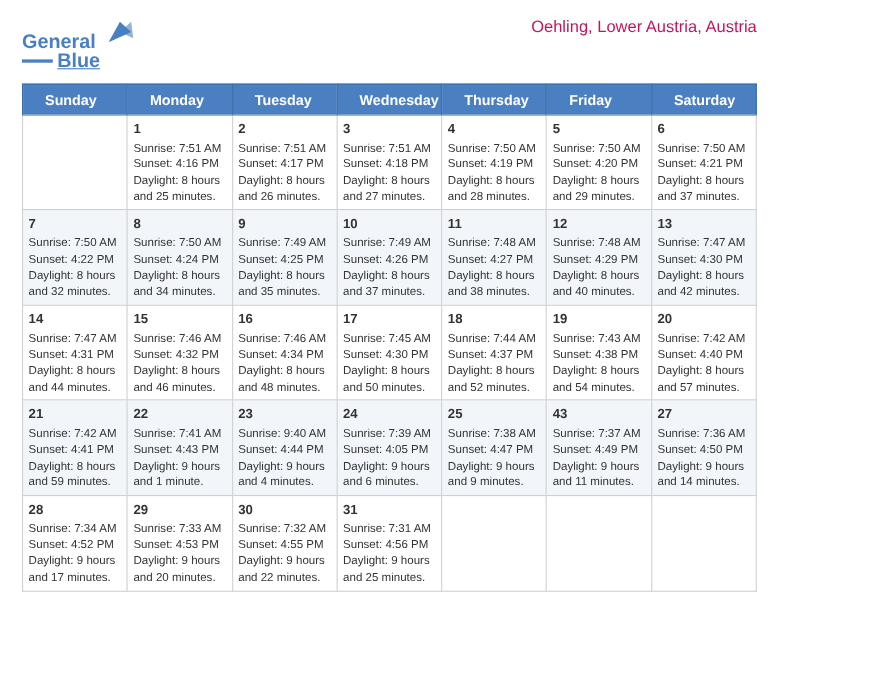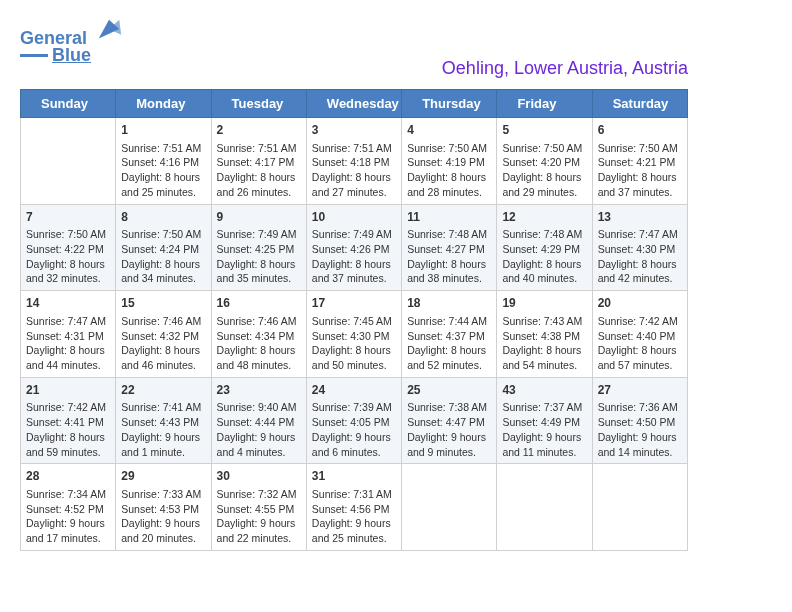--- a/index.html
+++ b/index.html
@@ -41,23 +41,22 @@
     .title-block {
       text-align: right;
     }
     .month-title {
       font-size: 36px;
       font-weight: bold;
       color: #333;
       line-height: 1.1;
     }
     .subtitle {
-      font-size: 18px;
-      color: #6d28d9;
-      margin-top: 42px;
+      font-size: 15px;
+      color: #be185d;
     }
     table {
       width: 100%;
       border-collapse: collapse;
       table-layout: fixed;
     }
     thead tr th {
       background-color: #4a7fc1;
       color: #fff;
       font-size: 13px;

